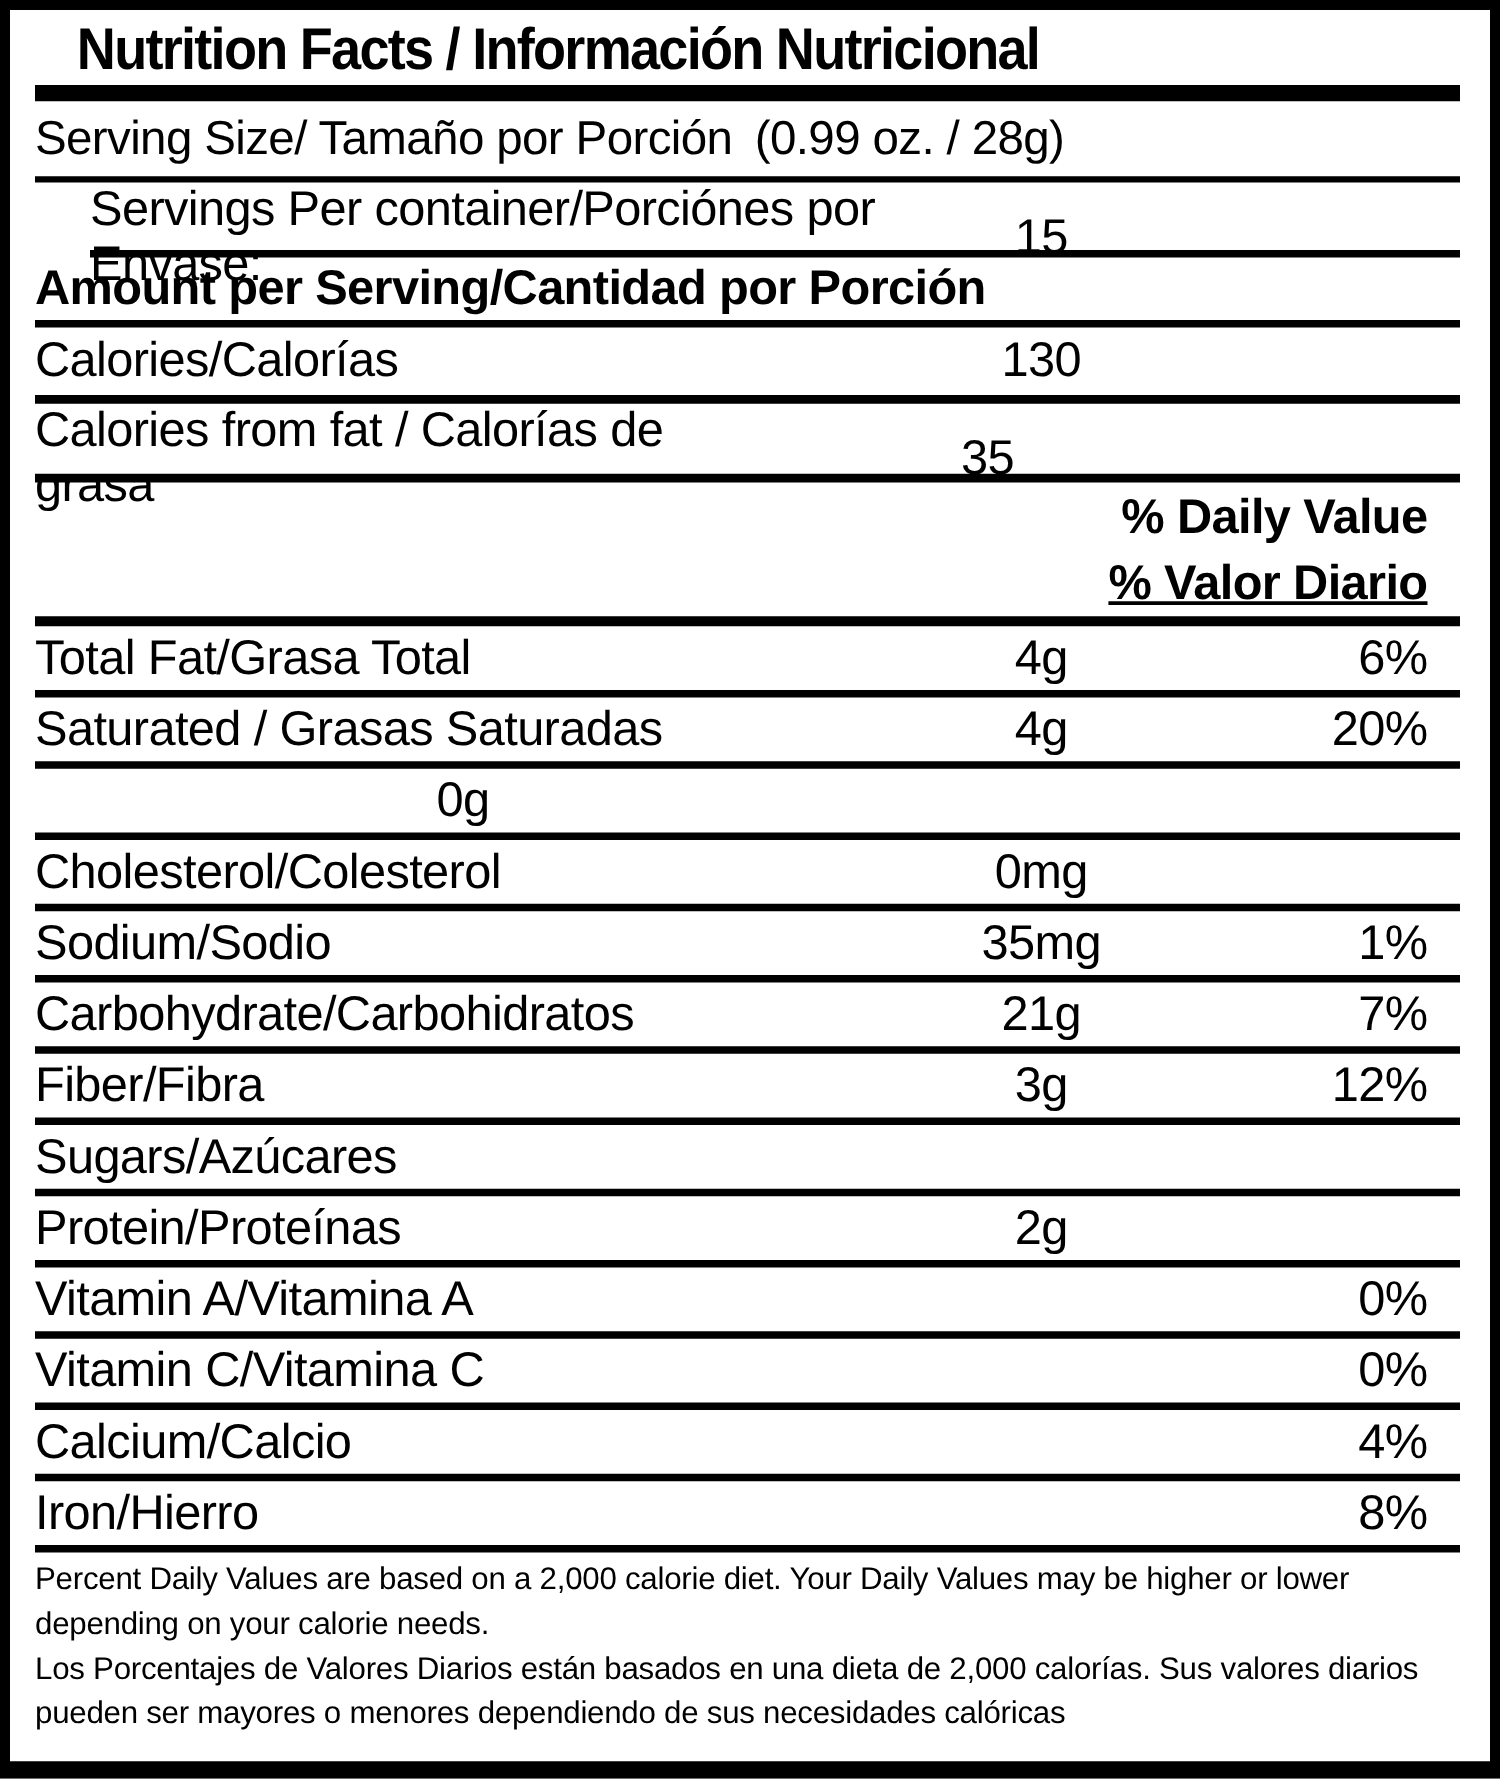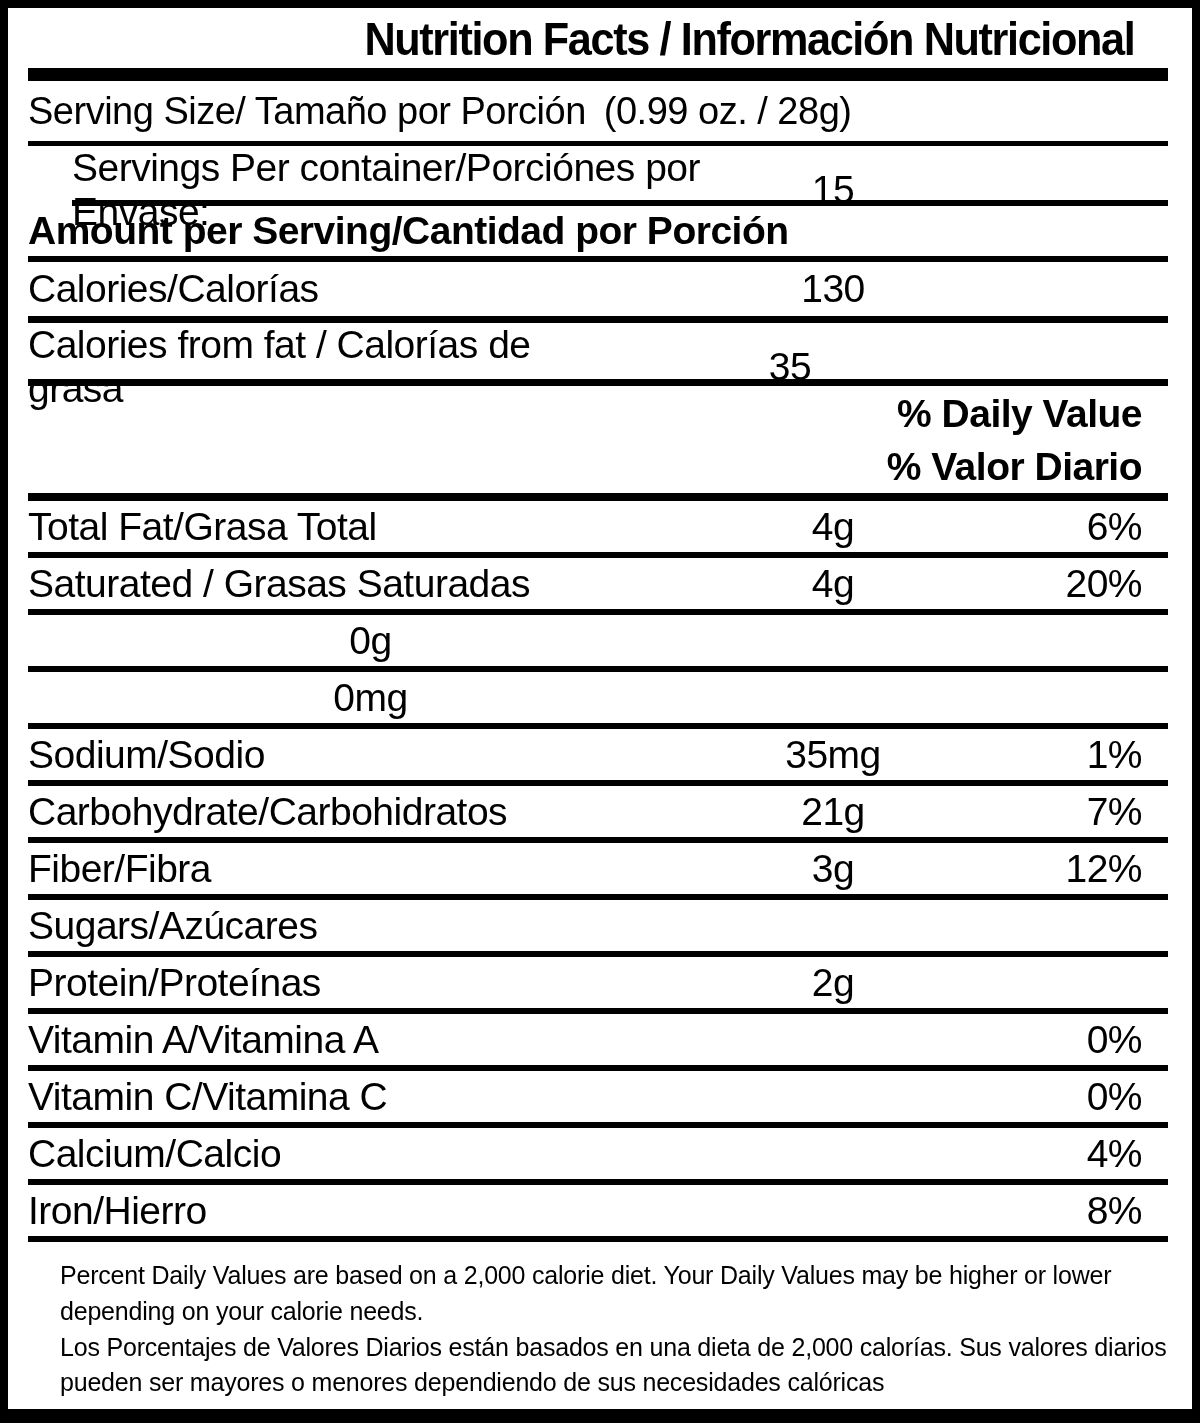--- a/index.html
+++ b/index.html
@@ -13,21 +13,21 @@
     width: 1200px; height: 1423px;
     box-sizing: border-box;
     border: 8px solid #000;
     border-bottom-width: 14px;
     padding: 0 24px 0 20px;
     background: #fff;
     display: flex; flex-direction: column;
   }
   .title-wrap {
     height: 60px; flex: none;
-    display: flex; align-items: center; justify-content: flex-end;
+    display: flex; align-items: center; justify-content: flex-start;
   }
   .title {
     font-size: 47px; font-weight: bold; letter-spacing: -1.5px;
     transform: scaleX(0.92); transform-origin: center;
     white-space: nowrap;
   }
   .thick-bar { height: 13px; background: #000; flex: none; }
 
   .row {
     flex: none;
@@ -57,27 +57,27 @@
 
   .dv-heading {
     flex: none; border-bottom: 8px solid #000;
     text-align: right; font-weight: bold; font-size: 39px;
     letter-spacing: -0.5px;
   }
   .dv-heading .dv-line {
     height: 55px; display: flex; align-items: center; justify-content: flex-end;
     padding-right: 26px;
   }
-  .dv-heading .dv-line:last-child { height: 52px; }
+  .dv-heading .dv-line:last-child { height: 52px; text-decoration: underline; }
 
   .nutrient-row { height: 51px; }
 
   .footnote {
-    flex: 1; padding-top: 16px;
-    font-size: 25px; line-height: 1.43; letter-spacing: -0.2px; margin-left: 32px;
+    flex: 1; padding-top: 4px;
+    font-size: 25px; line-height: 1.43; letter-spacing: -0.2px;
   }
   .footnote p { margin: 0; }
 </style>
 </head>
 <body>
 
 <div class="label">
 
   <div class="title-wrap">
     <div class="title">Nutrition Facts / Información Nutricional</div>
@@ -129,20 +129,21 @@
       <span class="amount n-amount">4g</span>
       <span class="dv n-dv">20%</span>
     </div>
 
     <div class="row nutrient-row">
       <span class="amount n-amount">0g</span>
       <span class="dv n-dv"></span>
     </div>
 
     <div class="row nutrient-row">
+      <span class="n-label">Cholesterol/Colesterol</span>
       <span class="amount n-amount">0mg</span>
       <span class="dv n-dv"></span>
     </div>
 
     <div class="row nutrient-row">
       <span class="n-label">Sodium/Sodio</span>
       <span class="amount n-amount">35mg</span>
       <span class="dv n-dv">1%</span>
     </div>
 

